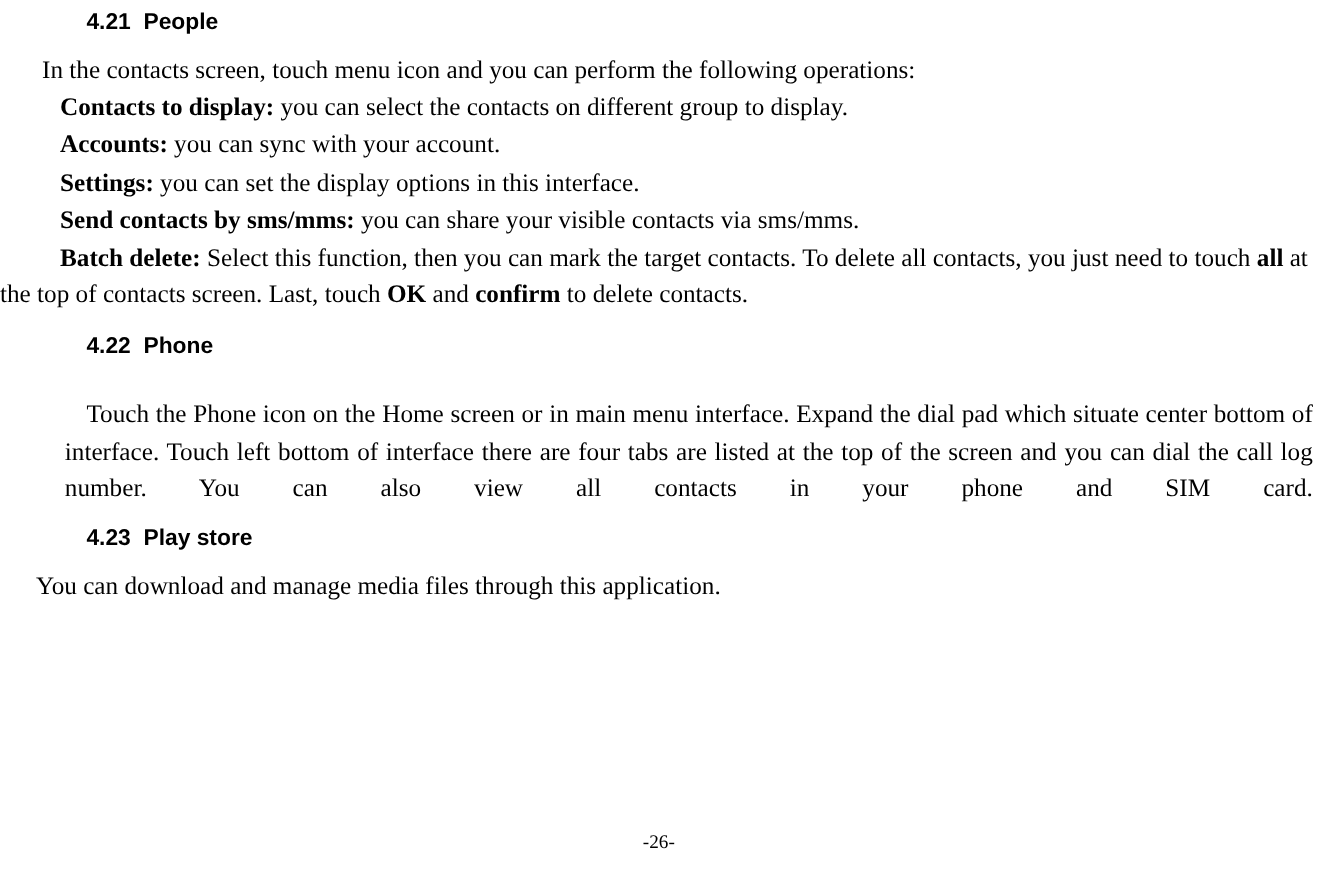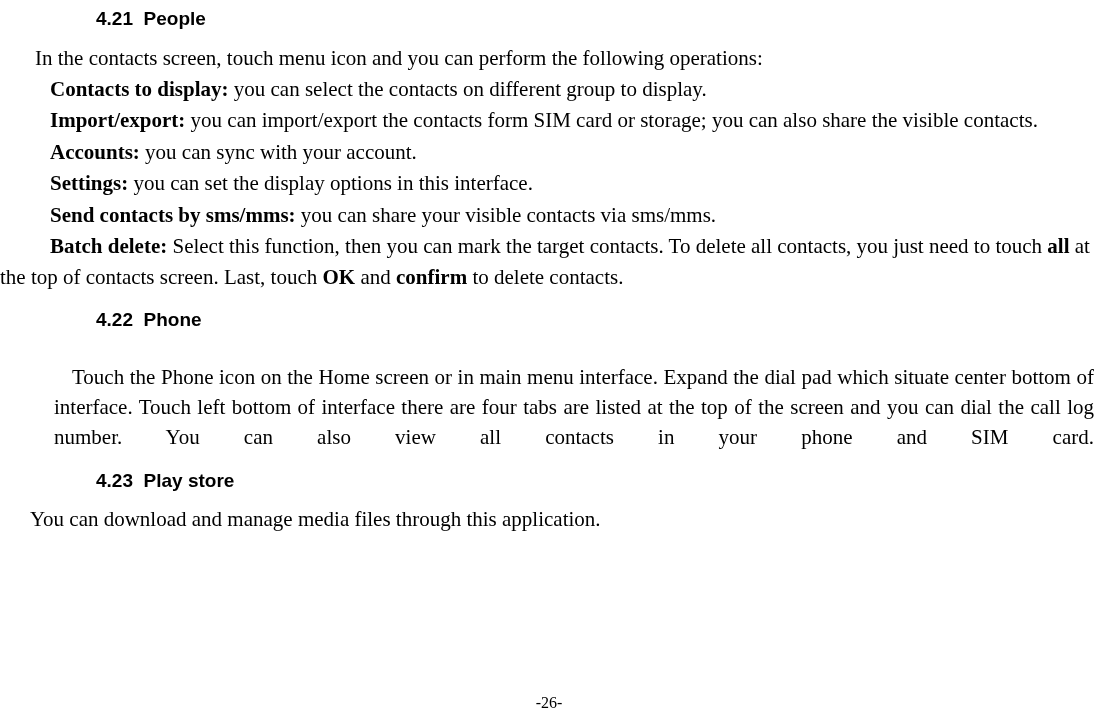--- a/index.html
+++ b/index.html
@@ -15,21 +15,21 @@
       box-sizing: border-box;
       position: relative;
     }
     .content {
       padding: 5px 0 0 0;
     }
     .section-heading {
       font-family: Arial, Helvetica, sans-serif;
       font-weight: bold;
       font-size: 19px;
-      margin-left: 96px;
+      margin-left: 72px;
       margin-top: 0;
       margin-bottom: 10px;
     }
     .section-heading-mid {
       margin-top: 14px;
       margin-bottom: 10px;
     }
     .para {
       margin: 0 0 1px 0;
     }
@@ -70,21 +70,20 @@
 <div class="content">
 
   <div class="section-heading">
     <span>4.21</span>&nbsp;&nbsp;<span>People</span>
   </div>
 
   <p class="para indent-first">In the contacts screen, touch menu icon and you can perform the following operations:</p>
 
   <p class="para indent-sm"><b>Contacts to display:</b><span> you can select the contacts on different group to display.</span></p>
 
-  <p class="para"><span class="indent-sm" style="display:inline-block;"></span><b>Import/export:</b><span> you can import/export the contacts form SIM card or storage; you can also share the visible contacts.</span></p>
 
   <p class="para indent-sm"><b>Accounts:</b><span> you can sync with your account.</span></p>
 
   <p class="para indent-sm"><b>Settings:</b><span> you can set the display options in this interface.</span></p>
 
   <p class="para indent-sm"><b>Send contacts by sms/mms:</b><span> you can share your visible contacts via sms/mms.</span></p>
 
   <p class="para"><span class="indent-sm" style="display:inline-block;"></span><b>Batch delete:</b><span> Select this function, then you can mark the target contacts. To delete all contacts, you just need to touch </span><b>all</b><span> at the top of contacts screen. Last, touch </span><b>OK</b><span> and </span><b>confirm</b><span> to delete contacts.</span></p>
 
   <div class="section-heading section-heading-mid">

